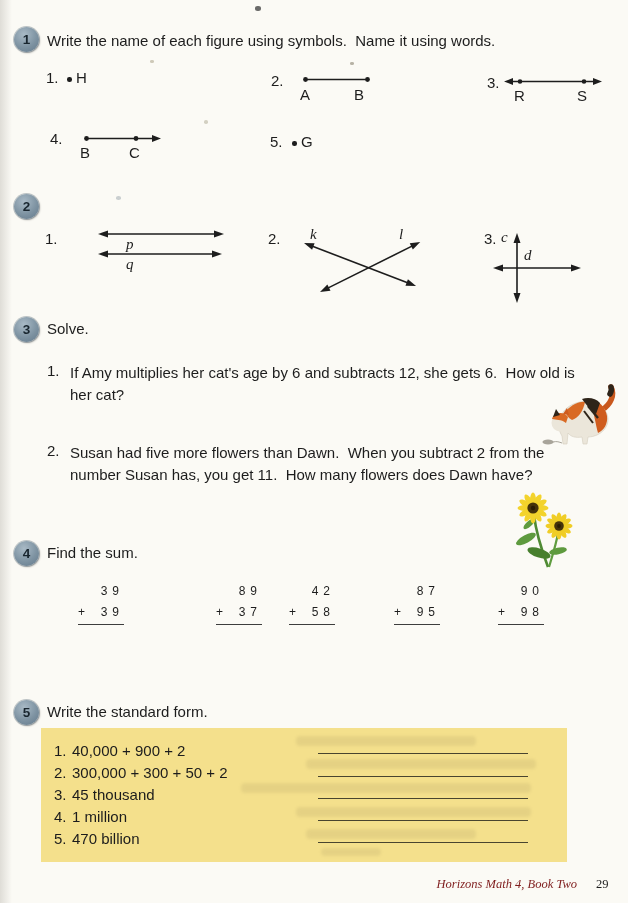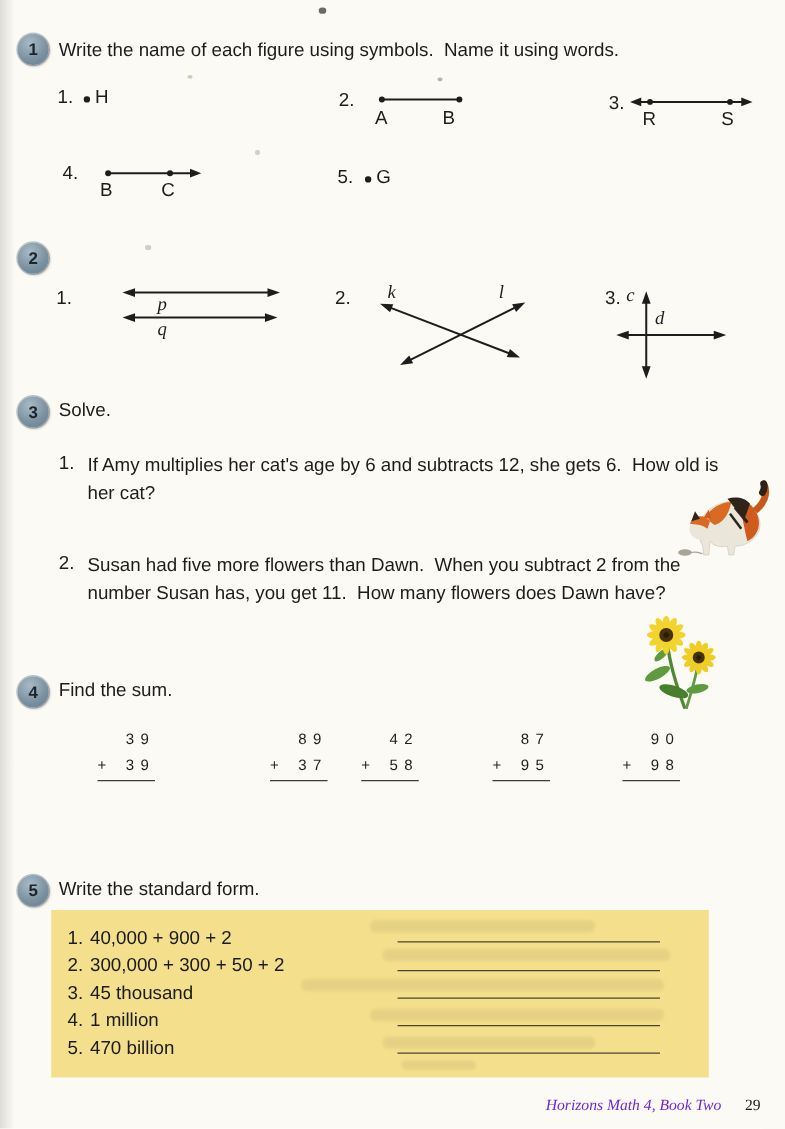--- a/index.html
+++ b/index.html
@@ -27,21 +27,21 @@
   .sumbot { text-align:right; letter-spacing:5px; height:20px; border-bottom:1.6px solid #3d3d3d;
             display:flex; justify-content:space-between; }
   .sumbot .plus { letter-spacing:0; }
   .ybox { position:absolute; left:41px; top:728px; width:526px; height:134px; background:#f4e08c; }
   .yrow-num { position:absolute; left:13px; font-size:15px; color:#1c1c1c; }
   .yrow-expr { position:absolute; left:31px; font-size:15px; color:#1c1c1c; }
   .ansline { position:absolute; left:277px; width:210px; height:0; border-top:1.6px solid #49452f; }
   .bleed { position:absolute; background:#8f7f52; opacity:.14; border-radius:4px; filter:blur(1.4px); }
   .speck { position:absolute; border-radius:45%; }
   .footer-book { position:absolute; top:877px; right:51px; font-family:"Liberation Serif", serif;
-                 font-style:italic; font-size:12.5px; color:#6d28d9; }
+                 font-style:italic; font-size:12.5px; color:#7f1d1d; }
   .footer-page { position:absolute; top:877px; left:596px; font-family:"Liberation Serif", serif;
                  font-size:12.5px; color:#1d1d1d; }
   svg { position:absolute; overflow:visible; }
   .stroke { stroke:#1d1d1d; stroke-width:1.6; fill:none; }
   .arrow { fill:#1d1d1d; }
 </style>
 </head>
 <body>
 
 <div class="page">

